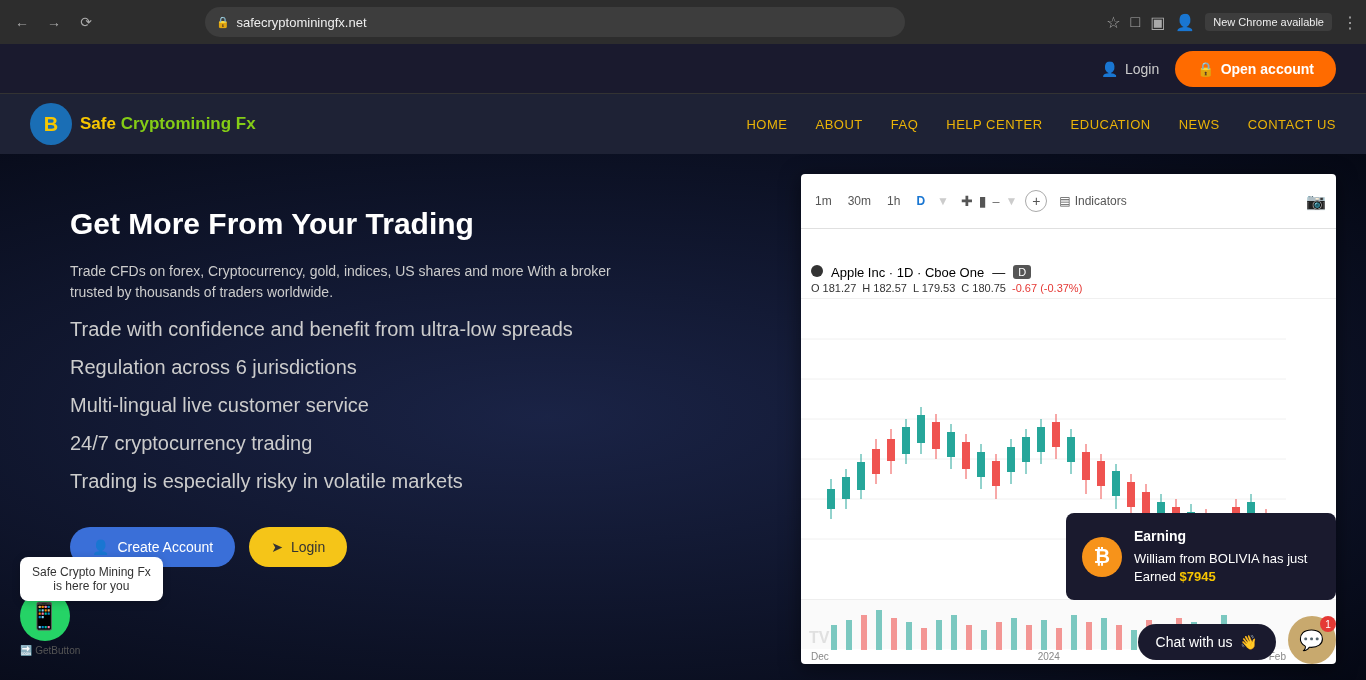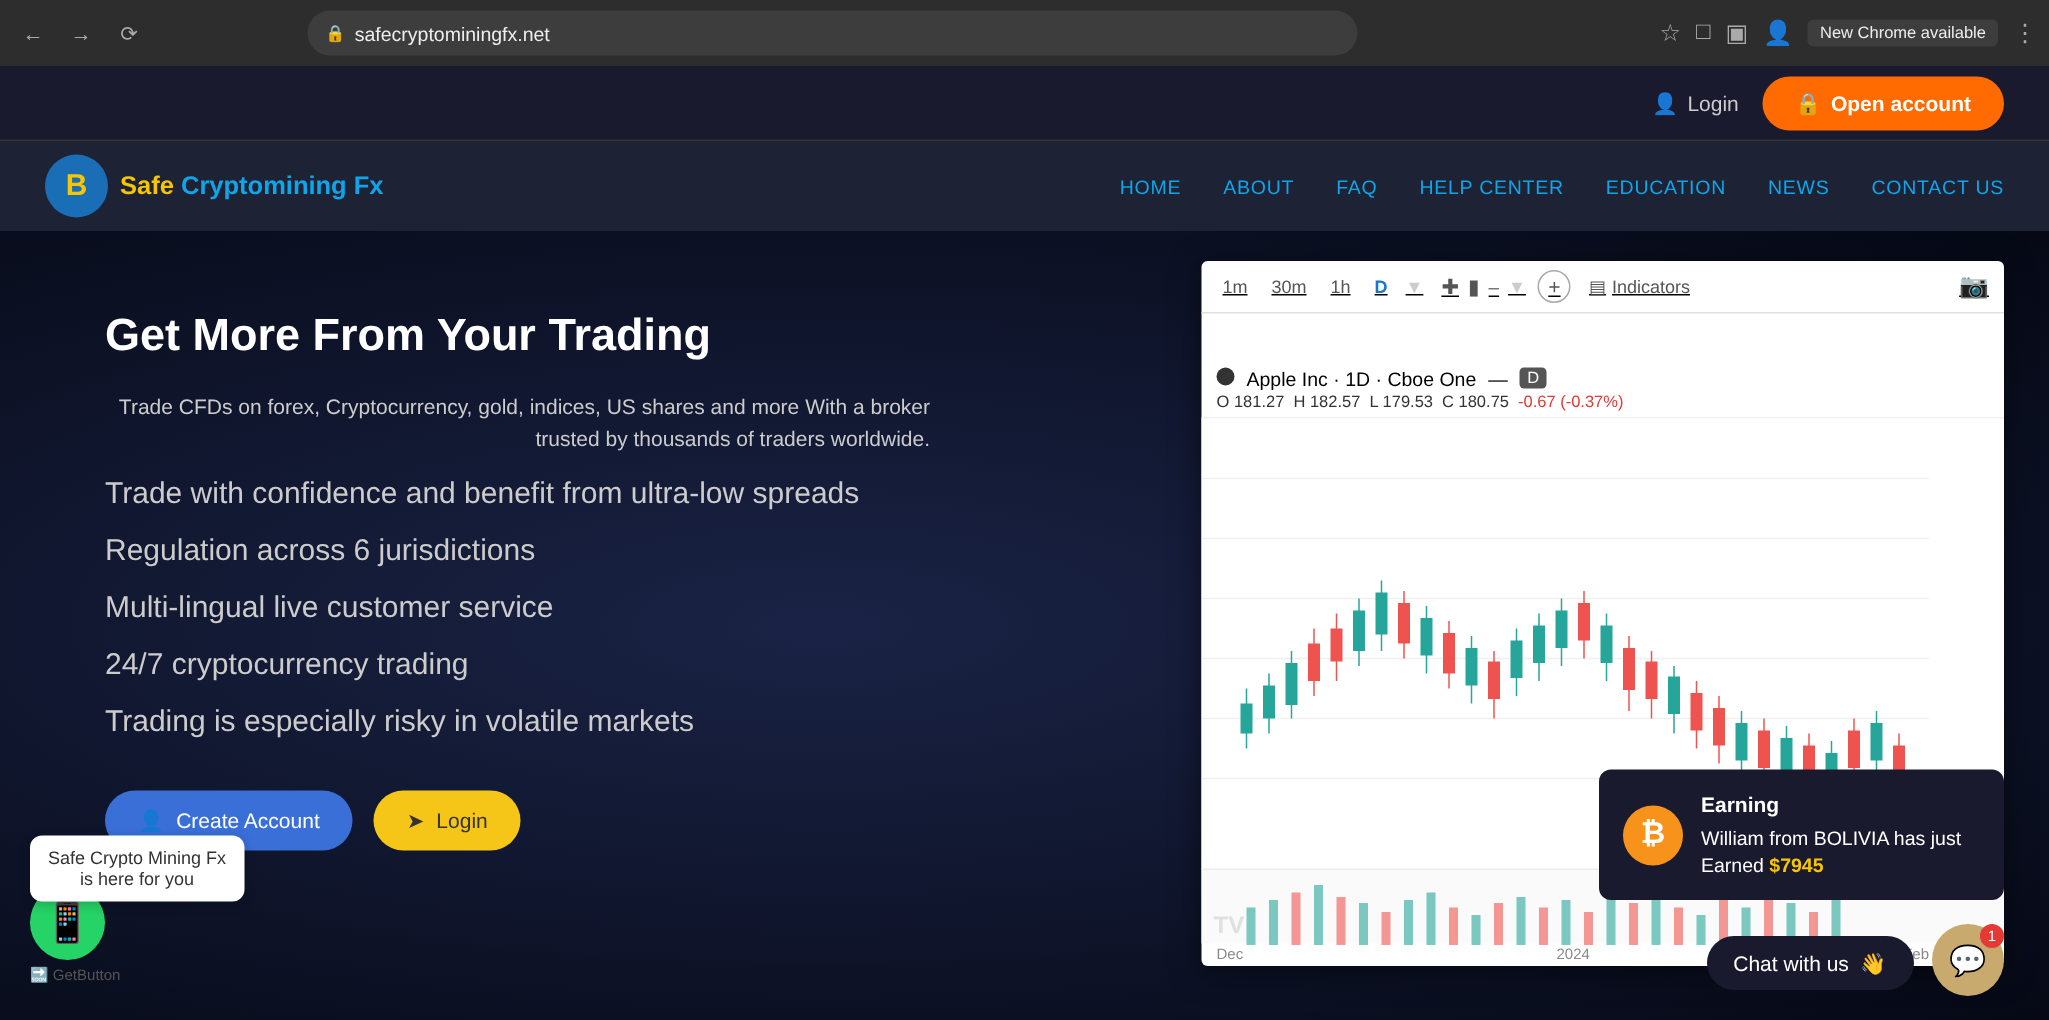--- a/index.html
+++ b/index.html
@@ -122,21 +122,21 @@
       font-size: 17px;
       font-weight: bold;
     }
     .logo-text span { color: white; }
     .nav-links {
       display: flex;
       gap: 28px;
       margin-left: auto;
     }
     .nav-link {
-      color: #0ea5e9;
+      color: #eab308;
       font-size: 13px;
       cursor: pointer;
       text-transform: uppercase;
       letter-spacing: 0.5px;
     }
 
     
     .hero {
       background: linear-gradient(rgba(10,15,30,0.75), rgba(10,15,30,0.75)), #0d1117;
       height: 526px;
@@ -163,21 +163,20 @@
       font-size: 30px;
       font-weight: bold;
       margin-bottom: 18px;
       line-height: 1.3;
     }
     .hero-subtitle {
       font-size: 14px;
       color: #ccc;
       margin-bottom: 10px;
       line-height: 1.5;
-      text-align: right;
     }
     .hero-feature {
       font-size: 20px;
       color: #ccc;
       margin-bottom: 6px;
       line-height: 1.6;
     }
     .hero-buttons {
       display: flex;
       gap: 14px;
@@ -217,24 +216,23 @@
       top: 20px;
       width: 535px;
       background: white;
       border-radius: 4px;
       z-index: 3;
       box-shadow: 0 4px 20px rgba(0,0,0,0.5);
     }
     .chart-toolbar {
       display: flex;
       align-items: center;
-      padding: 6px 10px;
+      padding: 16px 10px;
       border-bottom: 1px solid #e0e0e0;
       gap: 8px;
-      text-decoration: underline;
     }
     .chart-timeframe {
       font-size: 12px;
       color: #555;
       cursor: pointer;
       padding: 2px 4px;
     }
     .chart-timeframe.active { color: #1976d2; font-weight: bold; }
     .chart-sep { color: #ccc; font-size: 12px; }
     .chart-icons { display: flex; gap: 6px; align-items: center; margin-left: 4px; }
@@ -436,21 +434,21 @@
       <span>Open account</span>
     </button>
   </div>
 
   <div class="navbar">
     <div class="logo">
       <div class="logo-circle">
         <span>B</span>
       </div>
       <span class="logo-text">
-        <span style="color:#f7c600;">Safe </span><span style="color:#0ea5e9;">Cryptomining Fx</span>
+        <span style="color:#f7c600;">Safe </span><span style="color:#84cc16;">Cryptomining Fx</span>
       </span>
     </div>
     <div class="nav-links">
       <span class="nav-link">HOME</span>
       <span class="nav-link">ABOUT</span>
       <span class="nav-link">FAQ</span>
       <span class="nav-link">HELP CENTER</span>
       <span class="nav-link">EDUCATION</span>
       <span class="nav-link">NEWS</span>
       <span class="nav-link">CONTACT US</span>

